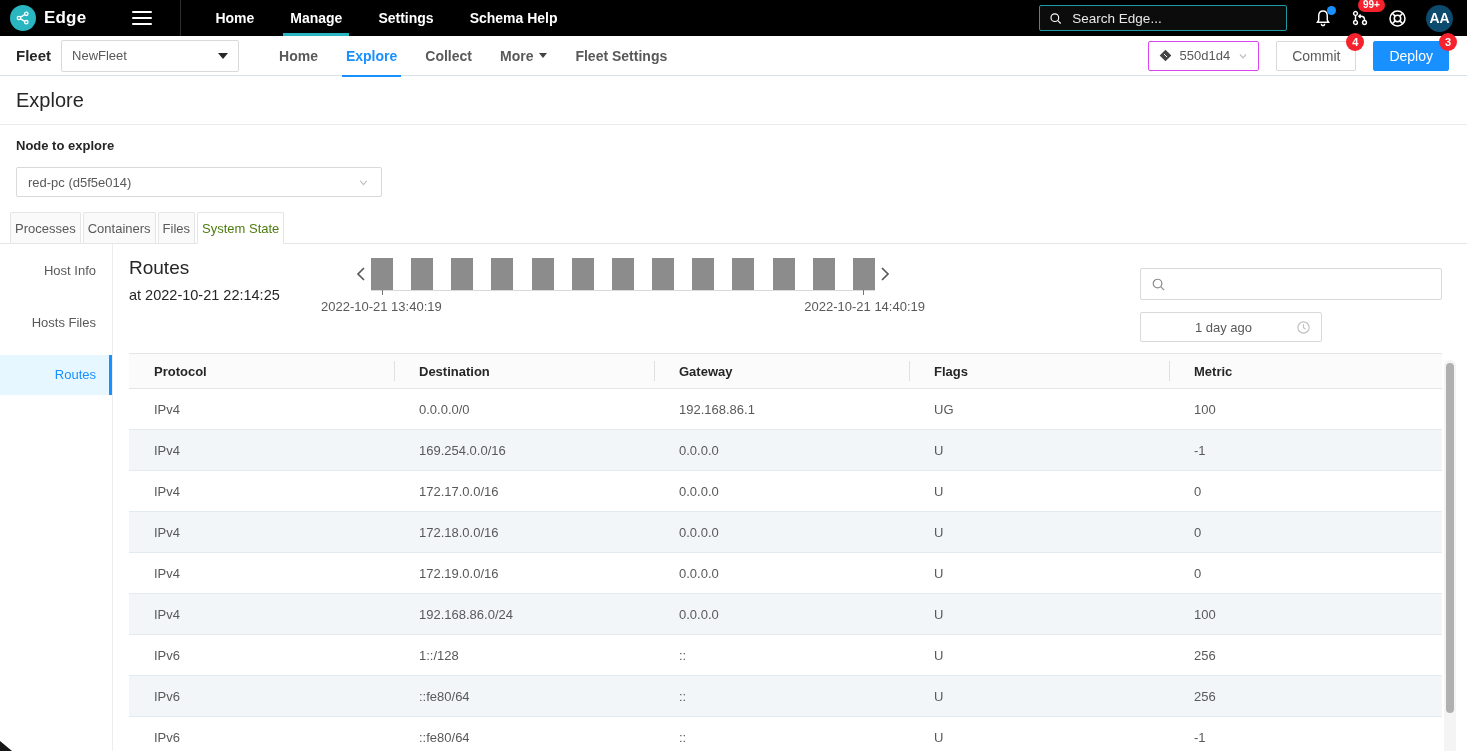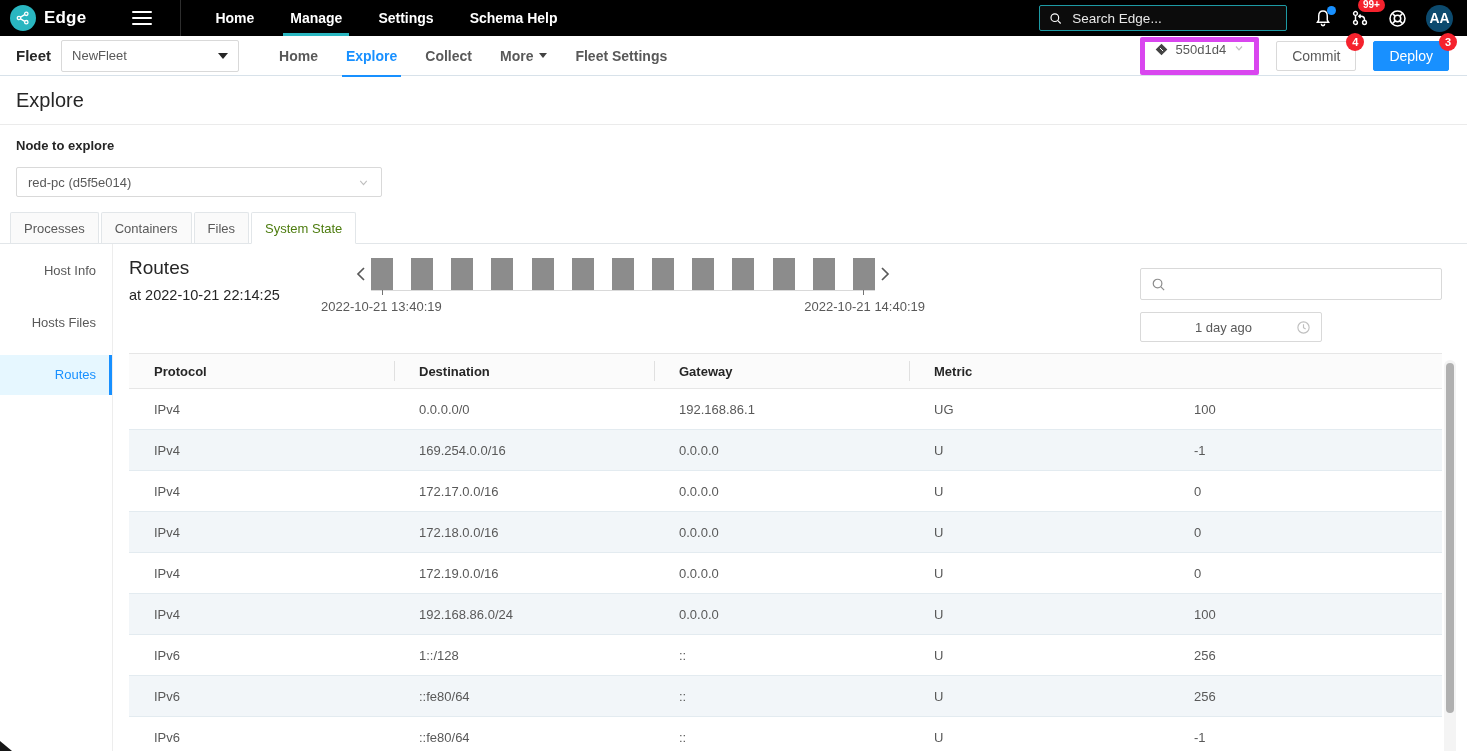--- a/index.html
+++ b/index.html
@@ -31,34 +31,34 @@
   .fleetbar{height:40px;background:#fff;border-bottom:1px solid #d8e2ea;display:flex;align-items:center;padding:0 10px 0 16px;box-sizing:border-box;}
   .fleet-label{font-size:15px;font-weight:700;color:#262626;}
   .fleet-select{width:178px;height:32px;border:1px solid #d9d9d9;border-radius:2px;display:flex;align-items:center;justify-content:space-between;padding:0 10px;margin-left:10px;box-sizing:border-box;font-size:13px;color:#595959;cursor:pointer;background:#fff;}
   .caret-down{width:0;height:0;border-left:5px solid transparent;border-right:5px solid transparent;border-top:6px solid #262626;}
   .caret-down.small{border-left-width:4px;border-right-width:4px;border-top-width:5px;border-top-color:#434343;}
   .fleet-menu{display:flex;height:40px;margin-left:26px;}
   .fleet-item{padding:0 14px;display:flex;align-items:center;gap:6px;font-size:14px;font-weight:600;color:#595959;position:relative;cursor:pointer;white-space:nowrap;}
   .fleet-item.active{color:#1890ff;}
   .fleet-item.active::after{content:"";position:absolute;left:10px;right:10px;bottom:-1px;height:2px;background:#1890ff;}
   .fleetbar-right{margin-left:auto;display:flex;align-items:center;gap:17px;padding-right:8px;}
-  .version-select{height:28px;border:5px solid #d946ef;border-radius:2px;display:flex;align-items:flex-start;gap:7px;padding:0 9px;font-size:13px;color:#595959;cursor:pointer;background:#fff;}
+  .version-select{height:28px;border:1px solid #d946ef;border-radius:2px;display:flex;align-items:center;gap:7px;padding:0 9px;font-size:13px;color:#595959;cursor:pointer;background:#fff;}
   .btn{height:30px;border:1px solid #d9d9d9;border-radius:2px;background:#fff;display:flex;align-items:center;padding:0 15px;font-size:14px;color:#595959;position:relative;cursor:pointer;}
   .btn.primary{background:#1890ff;border-color:#1890ff;color:#fff;}
   .badge-count{position:absolute;top:-9px;right:-9px;min-width:18px;height:18px;border-radius:9px;background:#f5222d;color:#fff;font-size:11px;font-weight:600;display:flex;align-items:center;justify-content:center;padding:0 4px;box-sizing:border-box;}
   
   .page-title-row{padding:13px 16px 12px;border-bottom:1px solid #ebebeb;}
   .page-title{font-size:20px;color:#262626;}
   
   .node-section{padding:13px 16px 0;}
   .node-label{font-size:13px;font-weight:700;color:#262626;margin-bottom:14px;}
   .node-select{width:366px;height:30px;border:1px solid #d9d9d9;border-radius:2px;display:flex;align-items:center;justify-content:space-between;padding:0 11px;font-size:13px;color:#595959;box-sizing:border-box;cursor:pointer;background:#fff;}
   
   .tabs-row{margin-top:15px;padding-left:10px;border-bottom:1px solid #e2e6e9;display:flex;}
-  .tab{height:31px;display:flex;align-items:center;padding:0 13px;background:#fafafa;border:1px solid #e2e6e9;border-bottom:none;border-radius:2px 2px 0 0;margin-right:2px;font-size:13px;color:#595959;cursor:pointer;box-sizing:border-box;}
+  .tab{height:31px;display:flex;align-items:center;padding:0 4px;background:#fafafa;border:1px solid #e2e6e9;border-bottom:none;border-radius:2px 2px 0 0;margin-right:2px;font-size:13px;color:#595959;cursor:pointer;box-sizing:border-box;}
   .tab.active{background:#fff;color:#4d7c0f;margin-bottom:-1px;height:32px;border-bottom:1px solid #fff;}
   
   .content{display:flex;height:532px;overflow:hidden;}
   .side-menu{width:113px;border-right:1px solid #ededed;padding-top:7px;box-sizing:border-box;flex-shrink:0;}
   .side-item{height:40px;line-height:40px;text-align:right;padding-right:16px;font-size:13px;color:#595959;margin-bottom:12px;cursor:pointer;}
   .side-item.active{background:#e6f7ff;color:#1890ff;border-right:3px solid #1890ff;padding-right:13px;}
   .main{flex:1;padding:13px 25px 0 16px;box-sizing:border-box;position:relative;}
   
   .routes-header{display:flex;align-items:flex-start;}
   .routes-title-block{width:222px;flex-shrink:0;}
@@ -282,20 +282,21 @@
           </svg>
         </div>
       </div>
     </div>
 
     <div class="table-wrap">
       <div class="rt-header">
         <div class="rt-hcell c1">Protocol</div>
         <div class="rt-hcell c2">Destination</div>
         <div class="rt-hcell c3">Gateway</div>
+        <div class="rt-hcell c4">Flags</div>
         <div class="rt-hcell c5">Metric</div>
       </div>
       <div>
           <div class="rt-row">
             <div class="rt-cell c1">IPv4</div>
             <div class="rt-cell c2">0.0.0.0/0</div>
             <div class="rt-cell c3">192.168.86.1</div>
             <div class="rt-cell c4">UG</div>
             <div class="rt-cell c5">100</div>
           </div>

